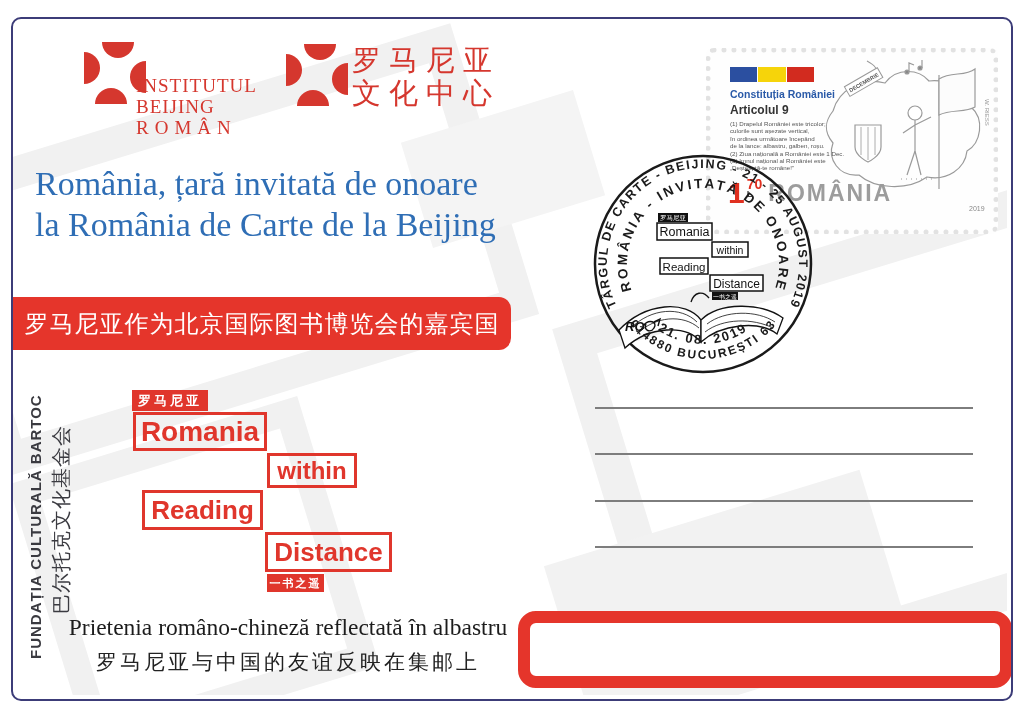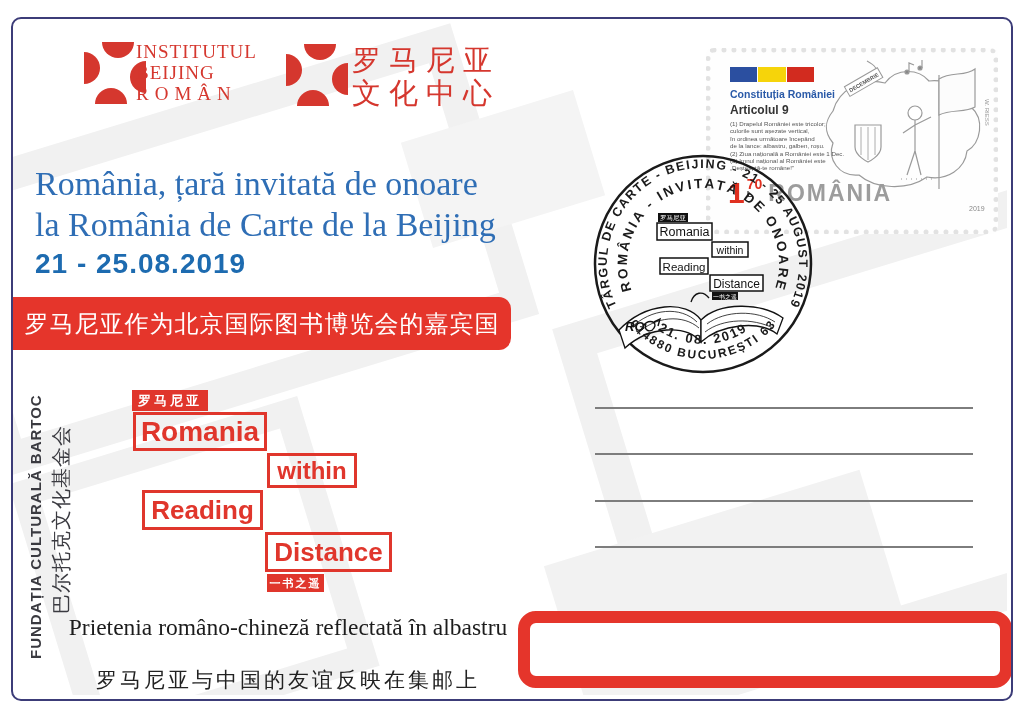--- a/index.html
+++ b/index.html
@@ -13,21 +13,21 @@
   .bg-frame{border:32px solid #f1f1f1;}
   .bg-fill{background:#f2f2f2;}
   
   .icr-icon{width:62px;height:62px;z-index:2;}
   .icr-icon span{position:absolute;background:#d5372e;}
   .d-top{left:29%;top:0;width:52%;height:26%;border-radius:0 0 200px 200px;}
   .d-right{right:0;top:30%;width:26%;height:52%;border-radius:200px 0 0 200px;}
   .d-bottom{left:17%;bottom:0;width:52%;height:26%;border-radius:200px 200px 0 0;}
   .d-left{left:0;top:16%;width:26%;height:52%;border-radius:0 200px 200px 0;}
   .icr-text{font-family:"Liberation Serif",serif;color:#d5372e;font-size:19px;line-height:21px;
-    letter-spacing:1px;z-index:2;}
+    letter-spacing:1px;z-index:2;margin-top:34px;}
   .icr-text .wide{letter-spacing:6px;}
   .icr-cn-text{color:#d5372e;font-size:29px;line-height:33px;letter-spacing:8px;z-index:2;}
   
   .title{left:35px;top:163px;width:480px;text-align:left;z-index:2;}
   .title .serif{font-family:"Liberation Serif",serif;color:#2f6eb5;font-size:34px;line-height:41px;}
   .title .dates{color:#1d6bb0;font-size:28px;font-weight:bold;letter-spacing:1px;margin-top:3px;}
   
   .banner{left:13px;top:297px;width:498px;height:53px;background:#e5352b;color:#fff;
     border-radius:0 12px 12px 0;display:flex;align-items:center;justify-content:center;
     font-size:24px;letter-spacing:1px;z-index:2;}
@@ -54,21 +54,21 @@
   .rbox{border:3px solid #e0362c;color:#e0362c;font-weight:bold;background:transparent;}
   .rfill{background:#e0362c;color:#fff;font-weight:bold;}
   
   .v-ro{left:27px;top:659px;transform:rotate(-90deg);transform-origin:0 0;white-space:nowrap;
     font-size:15px;font-weight:bold;letter-spacing:1px;color:#3a3a40;z-index:2;}
   .v-cn{left:48px;top:614px;transform:rotate(-90deg);transform-origin:0 0;white-space:nowrap;
     font-size:20px;letter-spacing:1px;color:#3a3a40;z-index:2;}
   
   .footer{left:58px;top:614px;width:460px;text-align:center;z-index:2;}
   .footer .ro{font-family:"Liberation Serif",serif;font-size:23.5px;color:#1c1c1c;}
-  .footer .cn{font-size:21px;color:#222;letter-spacing:3px;margin-top:25px;}
+  .footer .cn{font-size:21px;color:#222;letter-spacing:3px;margin-top:7px;}
   
   .addr-line{left:595px;width:378px;height:2px;background:#7d7d7d;z-index:2;}
   .reply-box{left:518px;top:611px;width:494px;height:77px;border:12px solid #e5352b;
     border-radius:18px;box-sizing:border-box;background:#fff;z-index:2;}
 </style>
 </head>
 <body>
 
 <div class="abs bg-clip">
   <div class="bg-shape bg-frame" style="left:-70px;top:80px;width:500px;height:240px;"></div>
@@ -97,21 +97,20 @@
   <span class="d-left"></span>
 </div>
 <div class="abs icr-cn-text" style="left:352px;top:44px;">
   <div>罗马尼亚</div>
   <div>文化中心</div>
 </div>
 
 <div class="abs title">
   <div class="serif">România, țară invitată de onoare</div>
   <div class="serif">la România de Carte de la Beijing</div>
-  <div class="dates">21 - 25.08.2019</div>
 </div>
 
 <div class="abs banner">
   <span>罗马尼亚作为北京国际图书博览会的嘉宾国</span>
 </div>
 
 <div class="abs stamp">
   <div class="abs flag">
     <span style="background:#2b4fa0;"></span>
     <span style="background:#f6d40a;"></span>

